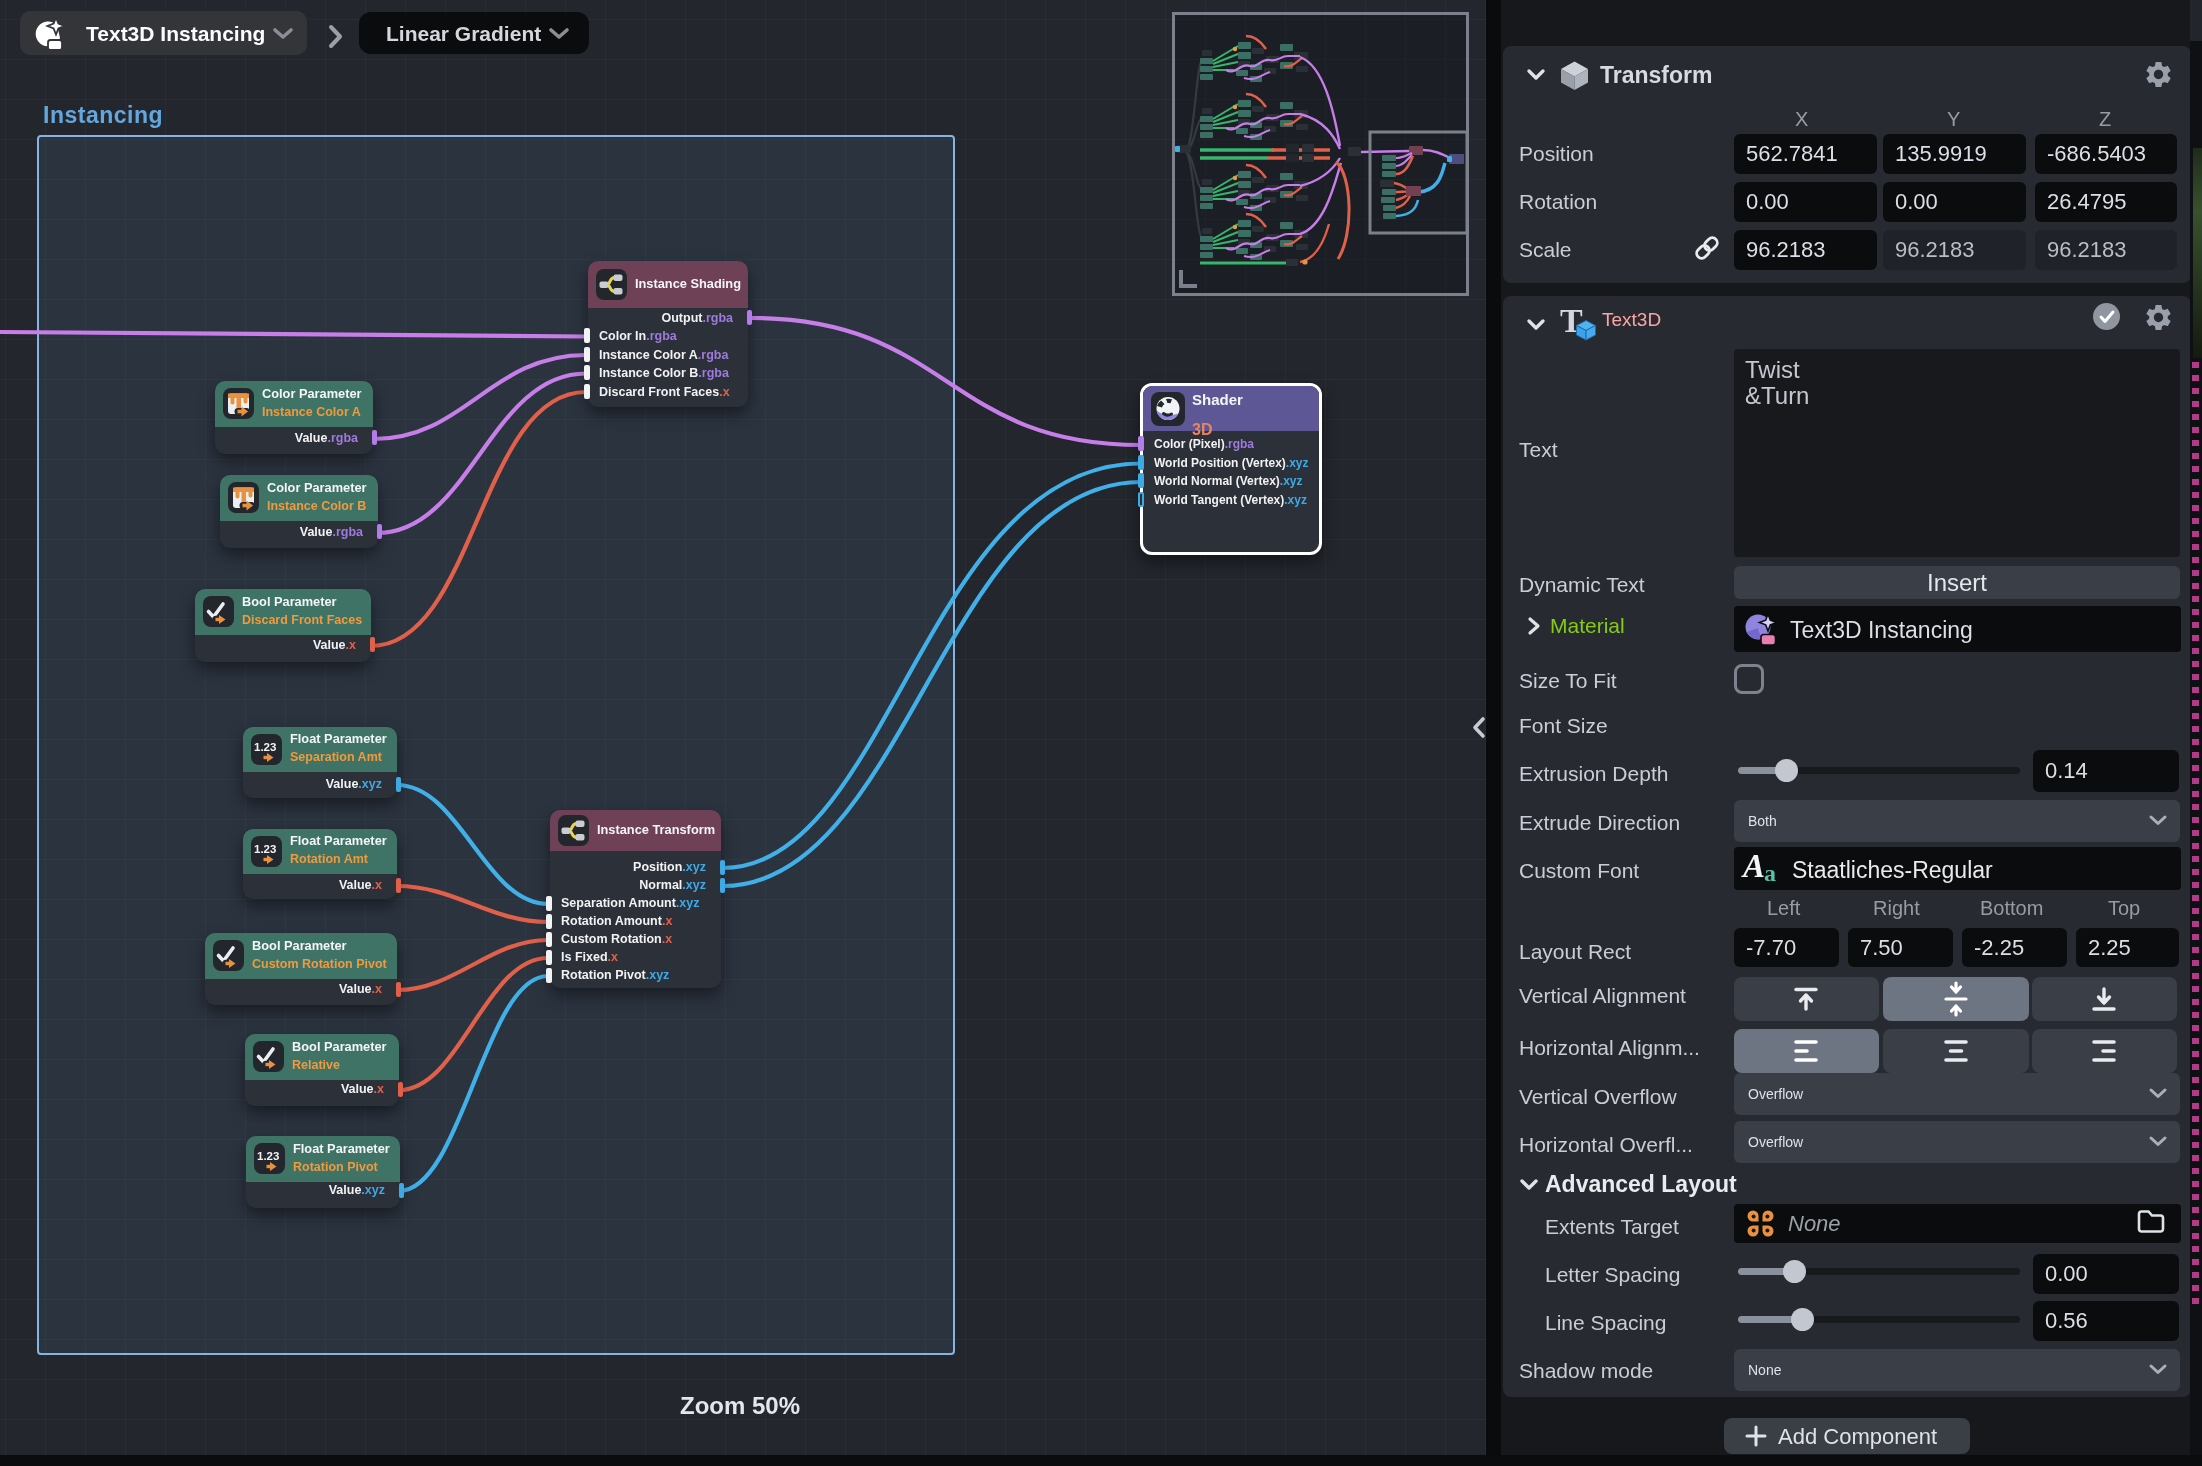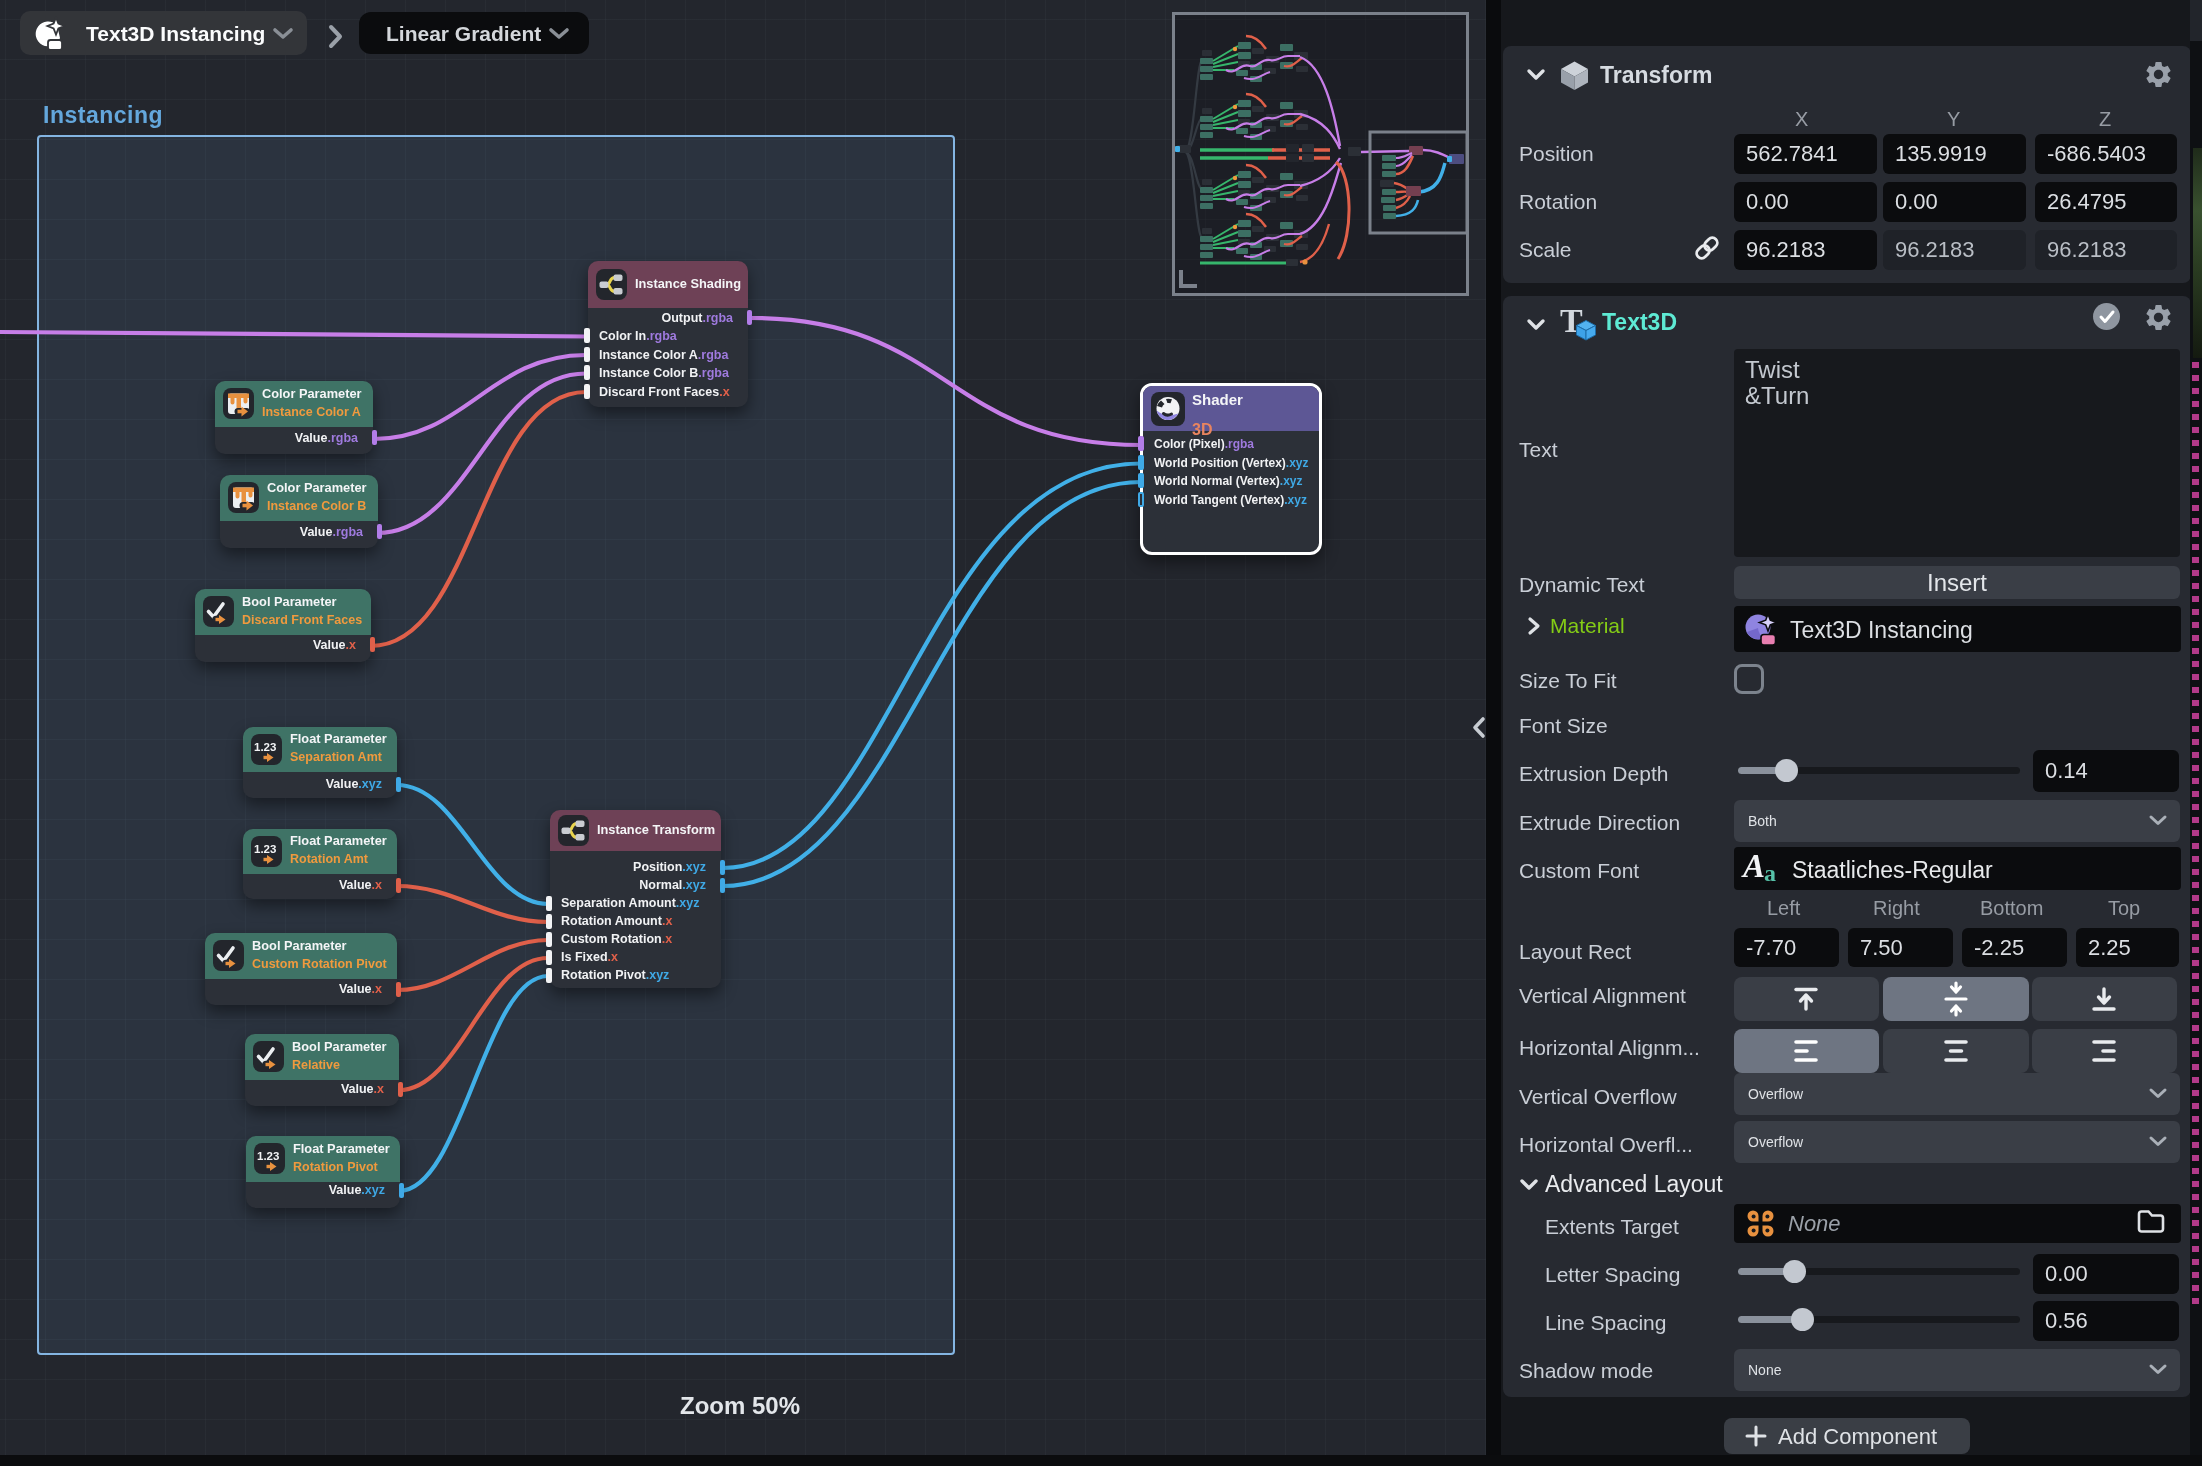--- a/index.html
+++ b/index.html
@@ -450,21 +450,21 @@
     <div class="section" style="top:296px;height:1101px">
       <svg class="abs" style="left:23px;top:22px" width="20" height="14" viewBox="0 0 20 14">
           <path d="M3,3 l7,7 l7,-7" stroke="#dfe2e6" stroke-width="3.4" fill="none" stroke-linecap="round" stroke-linejoin="round"></path>
         </svg>
       <div class="abs" style="left:57px;top:6px;font-family:'Liberation Serif',serif;font-weight:bold;font-size:34px;color:#d3d8de">T</div>
       <svg class="abs" style="left:72px;top:23px" width="22" height="22" viewBox="0 0 22 22">
           <polygon points="11,1.5 20.5,6.5 11,11.5 1.5,6.5" fill="#52b2f0" stroke="#1d6ca8" stroke-width="1"></polygon>
           <polygon points="1.5,6.5 11,11.5 11,21 1.5,16" fill="#3da2e8" stroke="#1d6ca8" stroke-width="1"></polygon>
           <polygon points="20.5,6.5 11,11.5 11,21 20.5,16" fill="#46aaee" stroke="#1d6ca8" stroke-width="1"></polygon>
         </svg>
-      <div class="abs" style="left:99px;top:13px;font-size:23px;font-weight:700;color:#5eead4">Text3D</div>
+      <div class="abs" style="left:99px;top:13px;font-size:19px;font-weight:400;color:#fca5a5">Text3D</div>
       <div class="abs" style="left:590px;top:7px;width:27px;height:27px;background:#8f96a0;border-radius:50%"></div>
       <svg class="abs" style="left:590px;top:7px" width="27" height="27" viewBox="0 0 27 27">
           <path d="M8,14 l4,4.5 L20,9" stroke="#fff" stroke-width="3" fill="none" stroke-linecap="round" stroke-linejoin="round"></path>
         </svg>
       <svg class="abs" style="left:640px;top:6px" width="31" height="31" viewBox="0 0 24 24">
           <path d="M19.14,12.94c0.04-0.3,0.06-0.61,0.06-0.94c0-0.32-0.02-0.64-0.07-0.94l2.03-1.58c0.18-0.14,0.23-0.41,0.12-0.61l-1.92-3.32c-0.12-0.22-0.37-0.29-0.59-0.22l-2.39,0.96c-0.5-0.38-1.03-0.7-1.62-0.94L14.4,2.81c-0.04-0.24-0.24-0.41-0.48-0.41h-3.84c-0.24,0-0.43,0.17-0.47,0.41L9.25,5.35C8.66,5.59,8.12,5.92,7.63,6.29L5.24,5.33c-0.22-0.08-0.47,0-0.59,0.22L2.74,8.87C2.62,9.08,2.66,9.34,2.86,9.48l2.03,1.58C4.84,11.36,4.8,11.69,4.8,12s0.02,0.64,0.07,0.94l-2.03,1.58c-0.18,0.14-0.23,0.41-0.12,0.61l1.92,3.32c0.12,0.22,0.37,0.29,0.59,0.22l2.39-0.96c0.5,0.38,1.03,0.7,1.62,0.94l0.36,2.54c0.05,0.24,0.24,0.41,0.48,0.41h3.84c0.24,0,0.44-0.17,0.47-0.41l0.36-2.54c0.59-0.24,1.13-0.56,1.62-0.94l2.39,0.96c0.22,0.08,0.47,0,0.59-0.22l1.92-3.32c0.12-0.22,0.07-0.47-0.12-0.61L19.14,12.94z M12,15.6c-1.98,0-3.6-1.62-3.6-3.6s1.62-3.6,3.6-3.6s3.6,1.62,3.6,3.6S13.98,15.6,12,15.6z" fill="#99a0aa"></path>
         </svg>
 
       <div class="plabel" style="left:16px;top:142px">Text</div>
       <div class="abs" style="left:231px;top:53px;width:446px;height:208px;background:#17191d;border-radius:4px"></div>
@@ -573,21 +573,21 @@
       <div class="plabel" style="left:16px;top:837px">Horizontal Overfl...</div>
       <div class="grayctl" style="left:231px;top:825px;width:446px;height:42px"></div>
       <div class="ddtext" style="left:245px;top:846px">Overflow</div>
       <svg class="abs" style="left:645px;top:839px" width="20" height="13" viewBox="0 0 20 13">
           <path d="M3,3 l7,6.5 l7,-6.5" stroke="#aab0b8" stroke-width="3" fill="none" stroke-linecap="round" stroke-linejoin="round"></path>
         </svg>
 
       <svg class="abs" style="left:16px;top:882px" width="20" height="14" viewBox="0 0 20 14">
           <path d="M3,3 l7,7 l7,-7" stroke="#dfe2e6" stroke-width="3.4" fill="none" stroke-linecap="round" stroke-linejoin="round"></path>
         </svg>
-      <div class="abs" style="left:42px;top:875px;font-size:23px;font-weight:400;color:#e9ebee">Advanced Layout</div>
+      <div class="abs" style="left:42px;top:875px;font-size:23px;font-weight:700;color:#e9ebee">Advanced Layout</div>
 
       <div class="plabel" style="left:42px;top:919px">Extents Target</div>
       <div class="abs" style="left:231px;top:908px;width:447px;height:39px;background:#0b0c0e;border-radius:4px"></div>
       <svg class="abs" style="left:242px;top:912px" width="31" height="31" viewBox="0 0 31 31">
           <g fill="#e8913f">
             <path d="M8,2.5 a5.5,5.5 0 0 1 5.5,5.5 v5.5 h-5.5 a5.5,5.5 0 0 1 0,-11 z"></path>
             <path d="M23,2.5 a5.5,5.5 0 0 1 0,11 h-5.5 v-5.5 a5.5,5.5 0 0 1 5.5,-5.5 z"></path>
             <path d="M8,28.5 a5.5,5.5 0 0 1 0,-11 h5.5 v5.5 a5.5,5.5 0 0 1 -5.5,5.5 z"></path>
             <path d="M23,28.5 a5.5,5.5 0 0 1 -5.5,-5.5 v-5.5 h5.5 a5.5,5.5 0 0 1 0,11 z"></path>
           </g>

